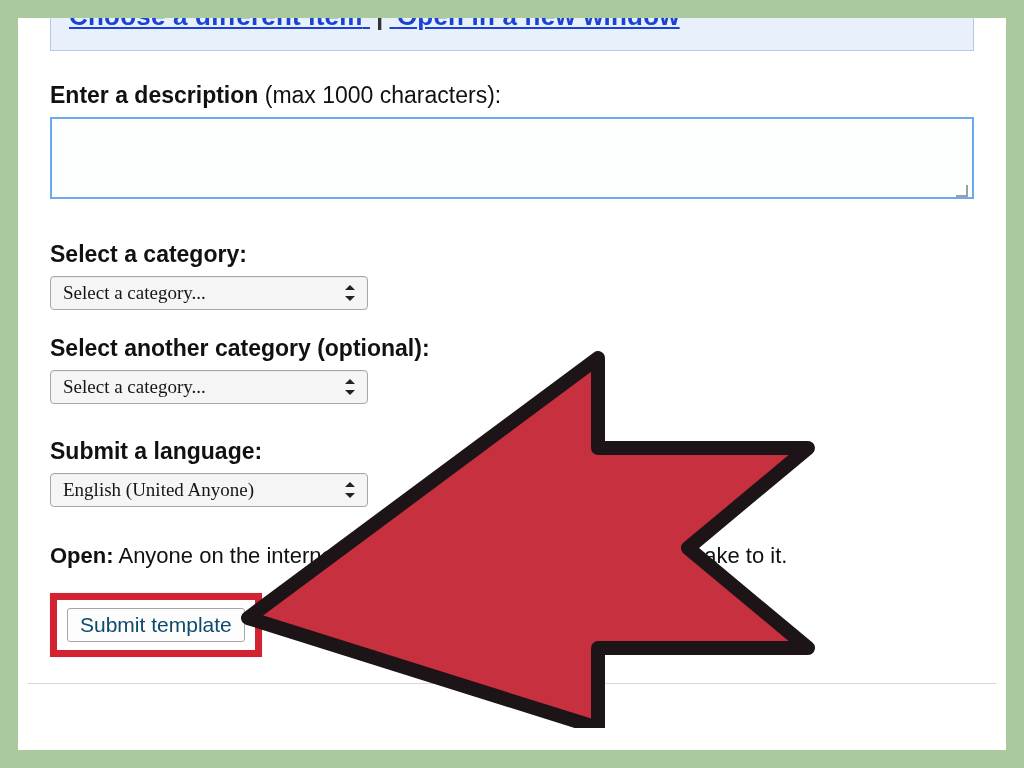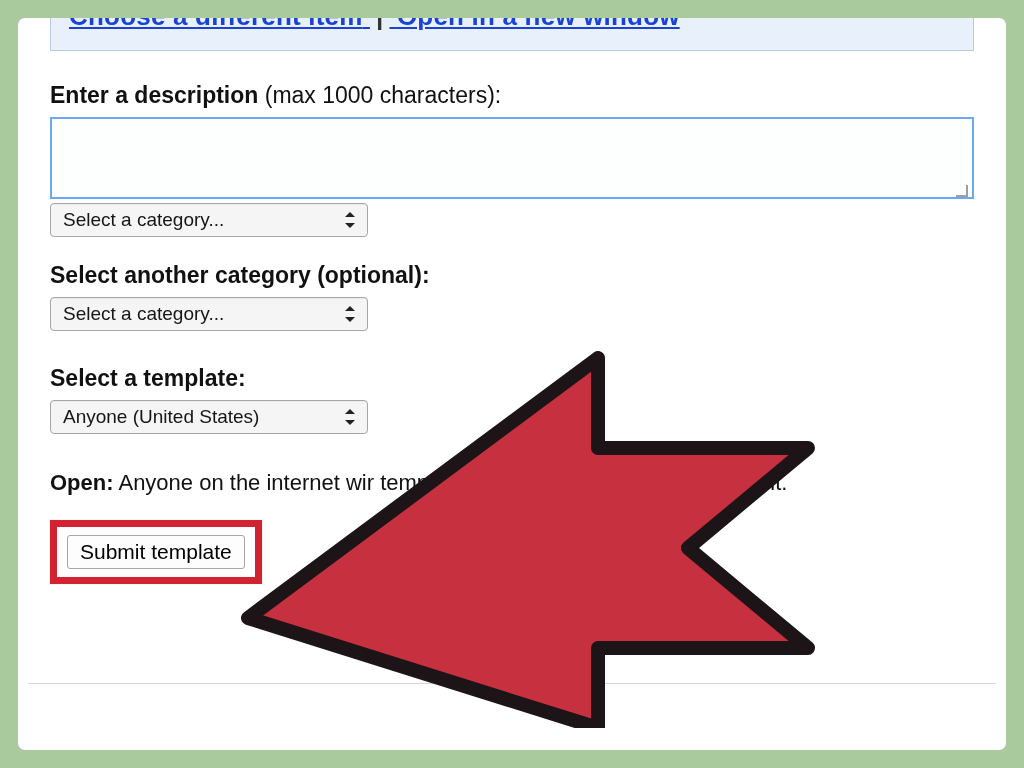--- a/index.html
+++ b/index.html
@@ -12,21 +12,20 @@
   .outer-border {
     width: 1024px; height: 768px;
     background: #a8ca9c;
     padding: 18px;
   }
   .inner-page {
     width: 988px; height: 732px;
     background: #ffffff;
     position: relative;
     overflow: hidden;
-    border-radius: 7px;
   }
 
   
   .top-banner {
     position: absolute;
     left: 32px; right: 32px; top: -36px;
     background: #e8f0fc;
     border: 1px solid #b8c9e6;
     padding: 18px 18px 18px 18px;
   }
@@ -92,20 +91,21 @@
     min-width: 318px;
     height: 34px;
     background: #f5f5f5;
     border: 1px solid #a6a6a6;
     border-radius: 4px;
     padding: 0 10px 0 12px;
     font-size: 19px;
     color:#161616;
     cursor: pointer;
     box-shadow: 0 1px 0 rgba(0,0,0,0.04) inset;
+    font-family: Liberation Serif, serif;
   }
   .select-ish .caret {
     display:inline-block;
     width:12px; height:16px;
     position:relative;
     margin-left:12px;
   }
   .select-ish .caret::before,
   .select-ish .caret::after{
     content:"";
@@ -136,21 +136,21 @@
     margin-top: 22px;
     box-shadow: 0 0 0 1px rgba(0,0,0,0.04);
   }
   .submit-btn {
     display:inline-block;
     background:#fdfdfd;
     border:1px solid #a6a6a6;
     border-radius:3px;
     padding:4px 12px;
     font-size:21px;
-    color:#000000;
+    color:#0c4a6e;
     cursor:pointer;
   }
 
   .bottom-rule {
     position:absolute;
     left:10px; right:10px; bottom:66px;
     border-top:1px solid #d7d7d7;
   }
 
   
@@ -178,38 +178,41 @@
     <div class="form-area">
 
       <div class="field-label">
         <b>Enter a description</b><span> (max 1000 characters):</span>
       </div>
       <div style="position:relative;">
         <textarea class="desc-box" style=""></textarea>
         <span class="resize-grip"></span>
       </div>
 
+      <div class="field-label" style="margin-top:38px;">
+        <b>Select a category:</b>
+      </div>
       <div class="select-ish">
         <span>Select a category...</span>
         <span class="caret"></span>
       </div>
 
       <div class="field-label" style="margin-top:25px;">
         <b>Select another category (optional):</b>
       </div>
       <div class="select-ish">
         <span>Select a category...</span>
         <span class="caret"></span>
       </div>
 
       <div class="field-label" style="margin-top:34px;">
-        <b>Select a template:</b>
+        <b>Submit a language:</b>
       </div>
       <div class="select-ish">
-        <span>Anyone (United States)</span>
+        <span>English (United Anyone)</span>
         <span class="caret"></span>
       </div>
 
       <div class="note-line" style="margin-top:34px; max-width:880px;">
         <b>Open:</b><span> Anyone on the internet wi</span><span style="visibility:hidden"></span><span>r template and any changes you make to it.</span>
       </div>
 
       <div class="submit-highlight">
         <span class="submit-btn">Submit template</span>
       </div>

